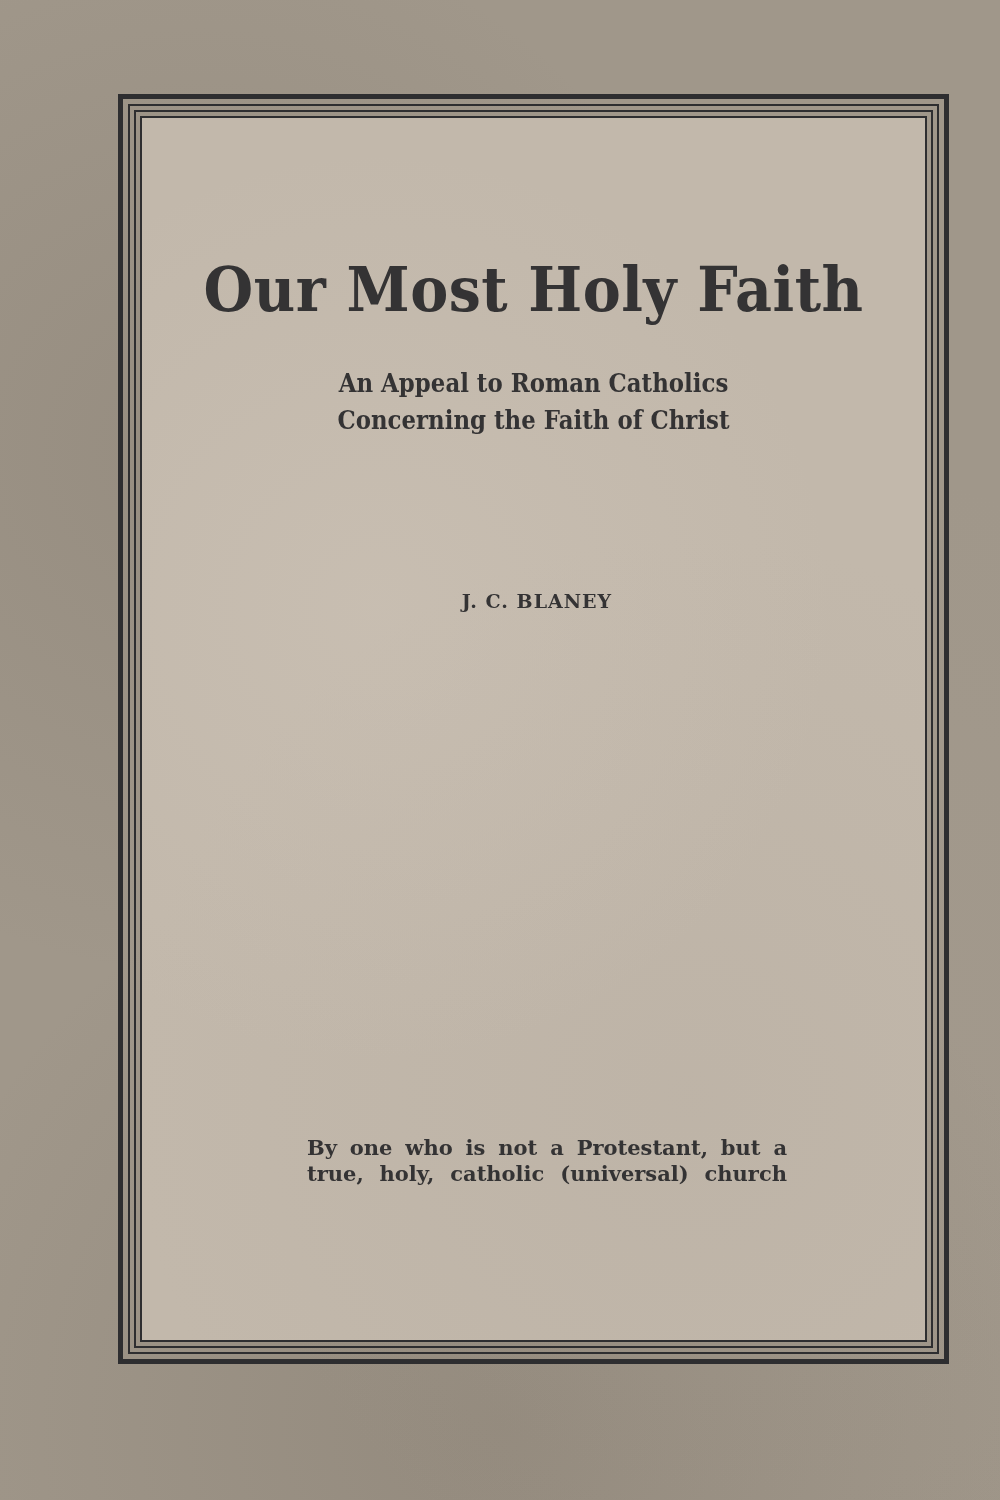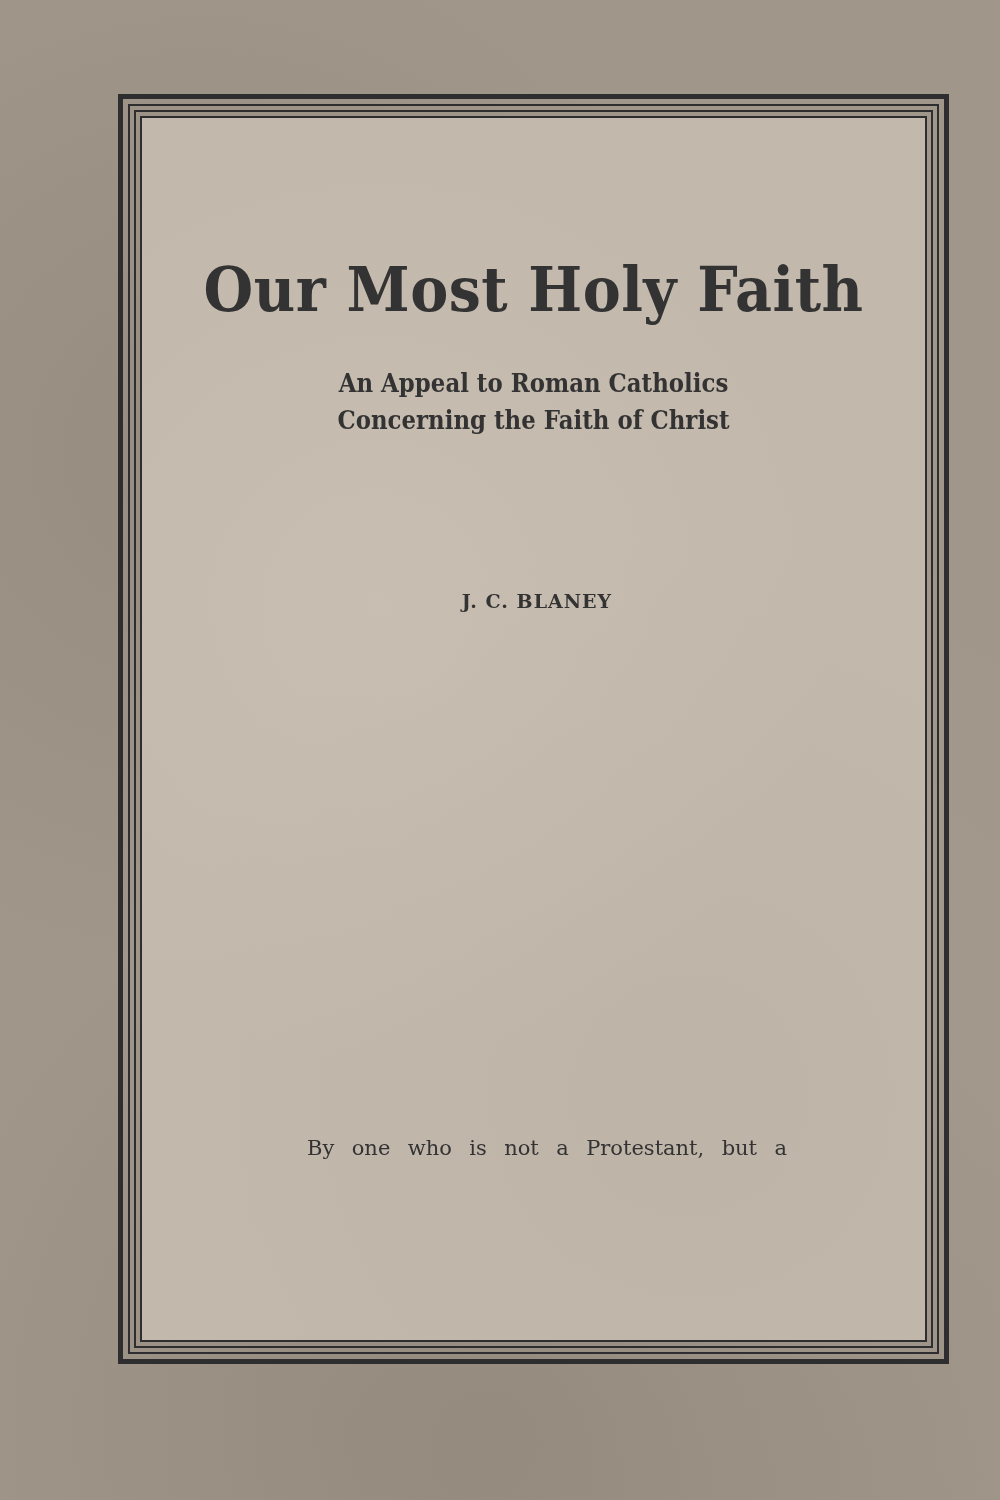--- a/index.html
+++ b/index.html
@@ -30,36 +30,37 @@
   .title {
     top:135px; font-size:62px; font-weight:bold; letter-spacing:0.5px;
     font-family:"DejaVu Serif", serif; transform:scaleX(0.92);
   }
   .sub { font-size:26px; font-weight:bold; font-family:"DejaVu Serif", serif; transform:scaleX(0.88); }
   .sub1 { top:250px; }
   .sub2 { top:287px; }
   .author { top:472px; font-size:19px; font-weight:bold; letter-spacing:1px;padding-left:7px; }
   .note {
     position:absolute; left:165px; width:480px; top:1017px;
-    color:#343334; font-size:21px; font-weight:normal; line-height:26px;
+    color:#343334; font-size:21px; font-weight:bold; line-height:26px;
     text-align:justify; text-align-last:justify;
     font-family:"DejaVu Serif", serif;
   }
   .note div { text-align:justify; text-align-last:justify; }
 </style>
 </head>
 <body>
 
 <div class="frame">
   <div class="line l1"></div>
   <div class="line l2"></div>
   <div class="line l3"></div>
   <div class="panel">
     <div class="ink title">Our Most Holy Faith</div>
     <div class="ink sub sub1">An Appeal to Roman Catholics</div>
     <div class="ink sub sub2">Concerning the Faith of Christ</div>
     <div class="ink author">J. C. BLANEY</div>
     <div class="note">
       <div>By one who is not a Protestant, but a</div>
+      <div>true, holy, catholic (universal) church</div>
     </div>
   </div>
   <div class="line l4"></div>
 </div>
 
 </body></html>

